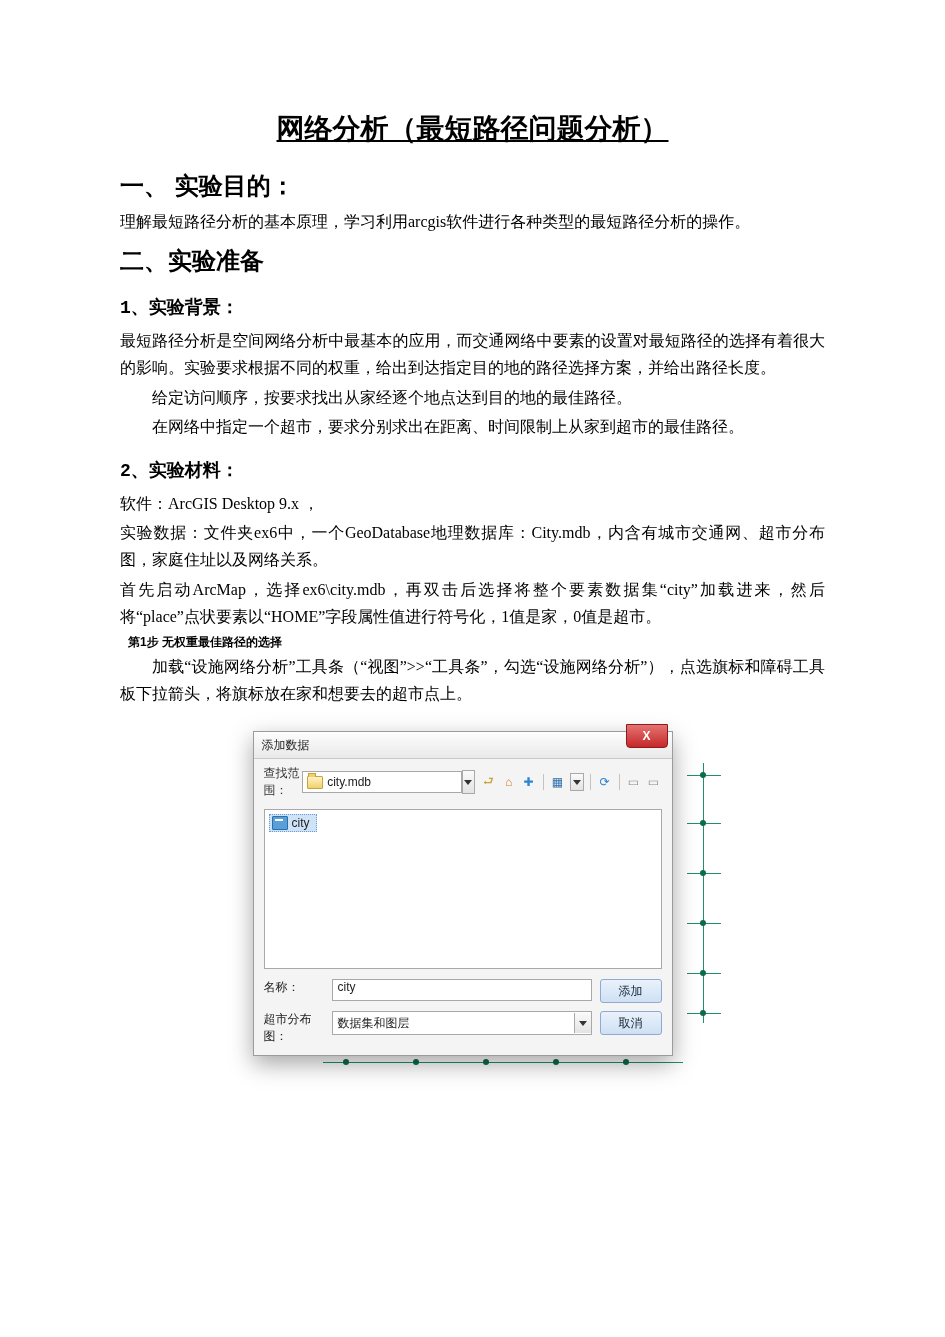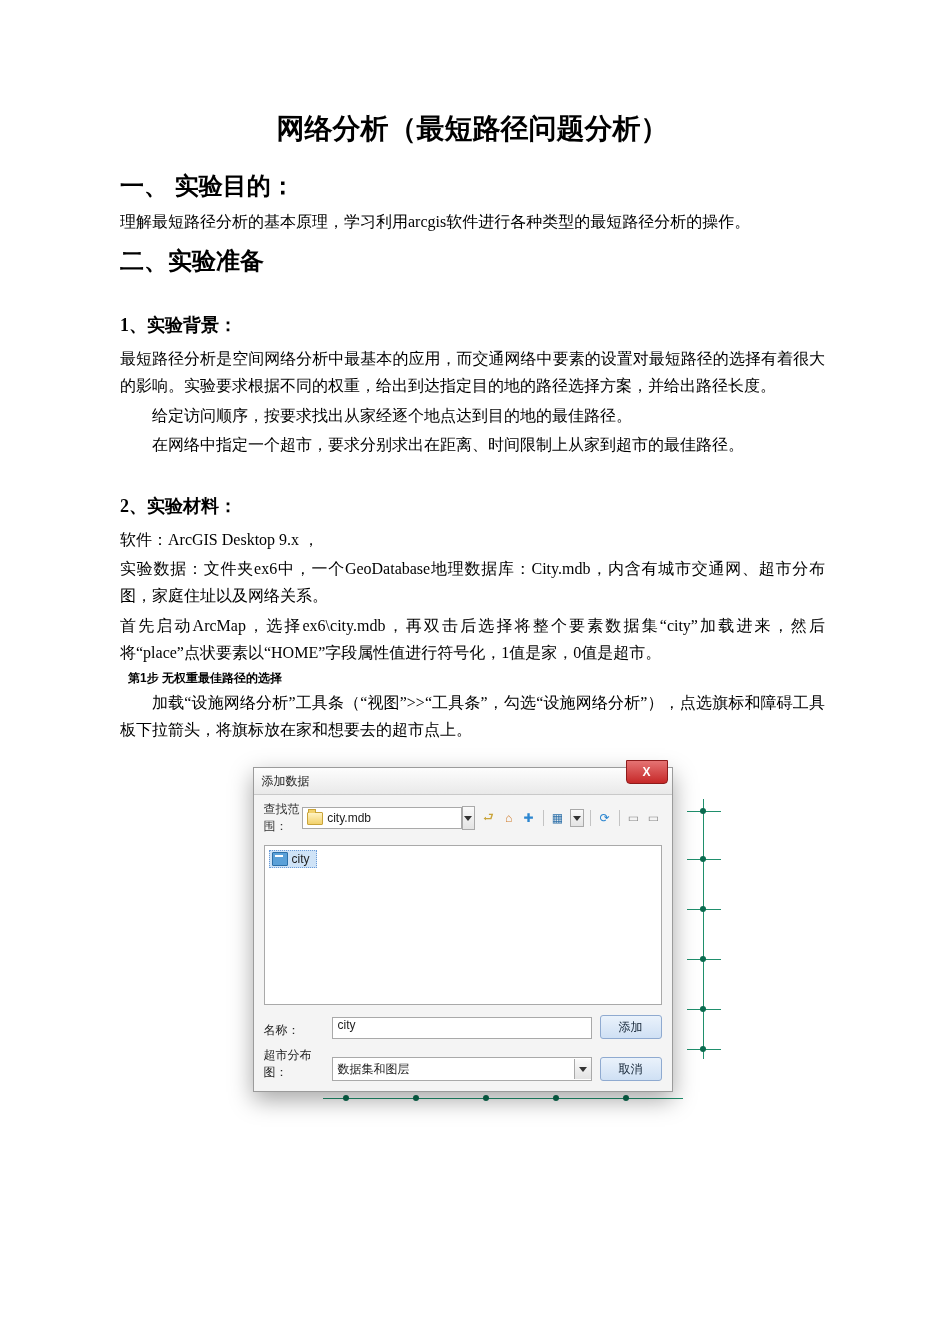--- a/index.html
+++ b/index.html
@@ -12,32 +12,33 @@
   .page {
     padding: 110px 120px 60px 120px;
     color: #000;
   }
   .title {
     font-family: "Microsoft YaHei", "SimHei", sans-serif;
     font-weight: bold;
     font-size: 28px;
     text-align: center;
     margin-bottom: 22px;
+    text-decoration: underline;
   }
   .h1 {
     font-family: "Microsoft YaHei", "SimHei", sans-serif;
     font-weight: bold;
     font-size: 24px;
     margin: 10px 0 6px 0;
   }
   .h2 {
-    font-family: Liberation Serif, serif;
+    font-family: Liberation Mono, monospace;
     font-weight: bold;
     font-size: 18px;
-    margin: 36px 0 8px 0;
+    margin: 18px 0 8px 0;
   }
   .body-text {
     font-size: 16px;
     line-height: 1.7;
     margin: 0 0 2px 0;
     text-align: justify;
   }
   .indent { text-indent: 2em; }
   .step-head {
     font-family: Liberation Sans, sans-serif;
@@ -154,21 +155,21 @@
     background:#cfe3f7;
     border:1px dotted #6a9bd8;
     gap:4px;
     font-size:12px;
   }
   .ds-ico{
     width:14px;height:12px;background:#5aa0d8;border:1px solid #2c6fa8;border-radius:1px;position:relative;
   }
   .ds-ico::after{content:"";position:absolute;left:2px;top:2px;width:8px;height:2px;background:#fff;}
 
-  .form-row{ display:flex; align-items:flex-end; padding:4px 10px; gap:8px; }
+  .form-row{ display:flex; align-items:flex-start; padding:4px 10px; gap:8px; }
   .form-lbl{ width:60px; }
   .txt-input{
     flex:1; height:20px; border:1px solid #a9a9a9; background:#fff; padding:0 5px; font-size:12px;
   }
   .combo{
     flex:1; height:22px; border:1px solid #a9a9a9; background:#fff;
     display:flex; align-items:center; justify-content:space-between; padding:0 0 0 5px; font-size:12px;
   }
   .btn{
     width:60px; height:22px;

